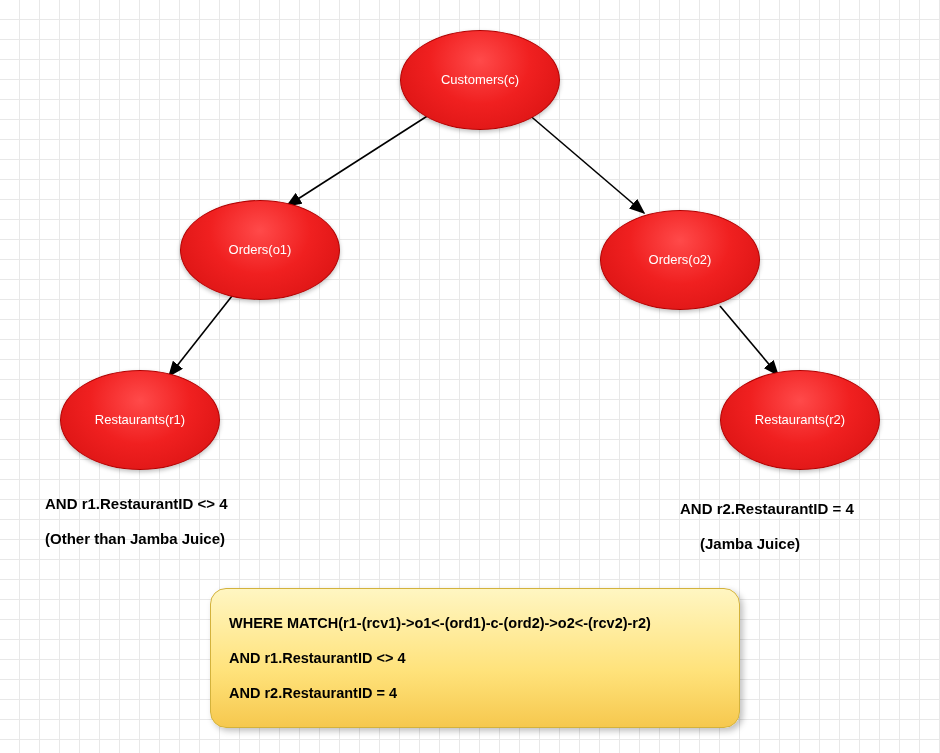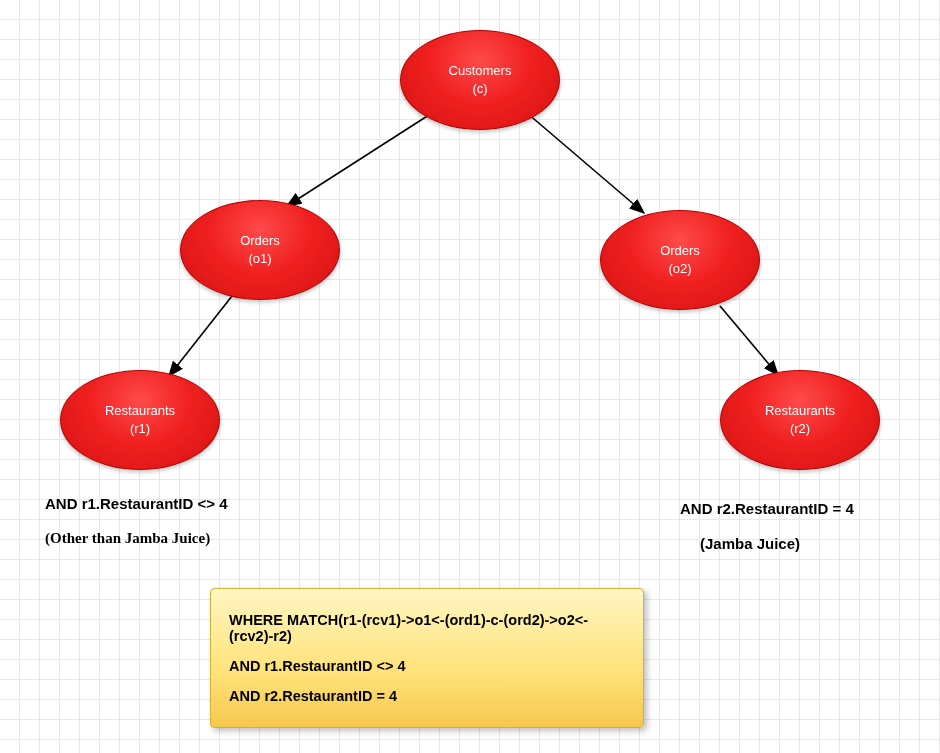--- a/index.html
+++ b/index.html
@@ -20,44 +20,44 @@
   }
   .node {
     position: absolute;
     border-radius: 50%;
     width: 160px;
     height: 100px;
     background: radial-gradient(ellipse at 50% 30%, #ff4a4a 0%, #f02020 45%, #d41010 100%);
     border: 1px solid #b00000;
     box-shadow: 0 2px 4px rgba(0,0,0,0.25);
     display: flex;
-    flex-direction: column;
+    flex-direction: row;
     align-items: center;
     justify-content: center;
     color: #fff;
     font-size: 13px;
     line-height: 1.35;
     text-align: center;
   }
   .annotation {
     position: absolute;
     font-weight: bold;
     font-size: 15px;
     color: #000;
     white-space: nowrap;
   }
   .codebox {
     position: absolute;
     left: 210px;
     top: 588px;
-    width: 434px;
+    width: 530px;
     height: 140px;
     background: linear-gradient(#fff6c2 0%, #ffe27a 60%, #f6c84e 100%);
     border: 1px solid #d3b23c;
-    border-radius: 4px;
+    border-radius: 16px;
     box-shadow: 3px 3px 6px rgba(0,0,0,0.25);
     padding: 16px 18px;
     font-weight: bold;
     font-size: 14.5px;
     color: #000;
     display: flex;
     flex-direction: column;
     justify-content: space-around;
   }
   svg.arrows {
@@ -105,21 +105,21 @@
   <span>Restaurants</span>
   <span>(r1)</span>
 </div>
 
 <div class="node" style="left:720px; top:370px;">
   <span>Restaurants</span>
   <span>(r2)</span>
 </div>
 
 <div class="annotation" style="left:45px; top:495px;">AND r1.RestaurantID &lt;&gt; 4</div>
-<div class="annotation" style="left:45px; top:530px;font-family:Liberation Serif, serif;">(Other than Jamba Juice)</div>
+<div class="annotation" style="left:45px; top:530px;">(Other than Jamba Juice)</div>
 
 <div class="annotation" style="left:680px; top:500px;">AND r2.RestaurantID = 4</div>
 <div class="annotation" style="left:700px; top:535px;">(Jamba Juice)</div>
 
 <div class="codebox">
   <div>WHERE MATCH(r1-(rcv1)-&gt;o1&lt;-(ord1)-c-(ord2)-&gt;o2&lt;-(rcv2)-r2)</div>
   <div>AND r1.RestaurantID &lt;&gt; 4</div>
   <div>AND r2.RestaurantID = 4</div>
 </div>
 

